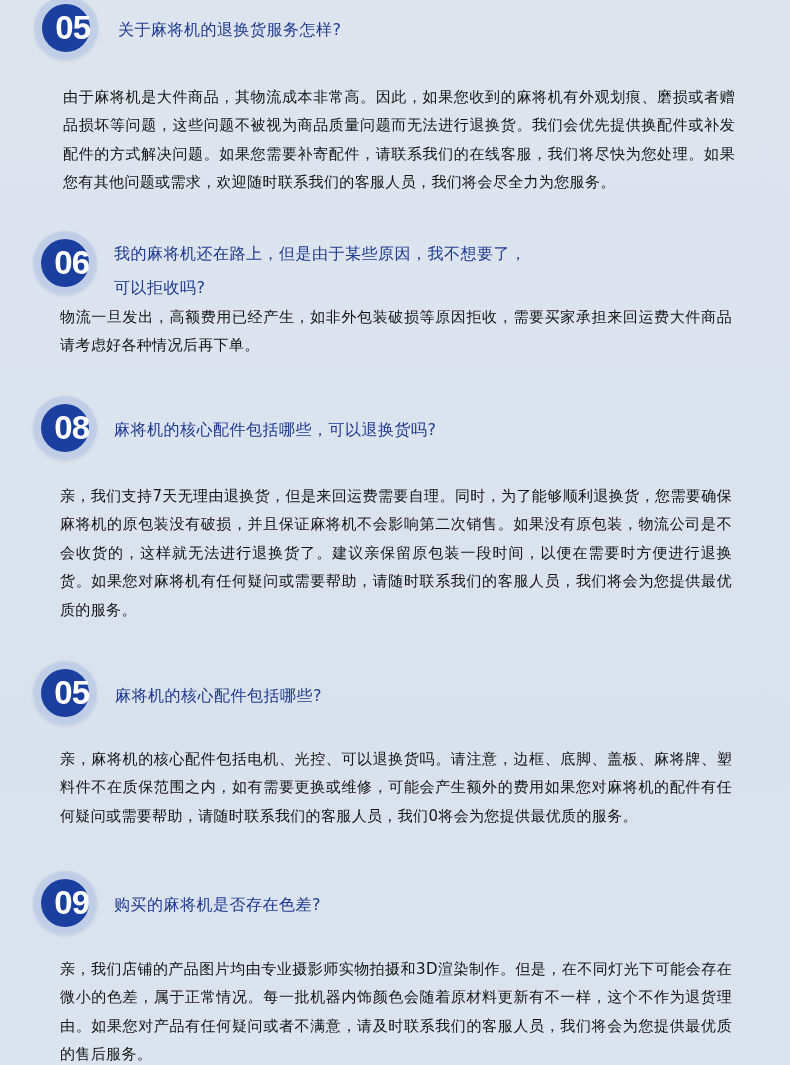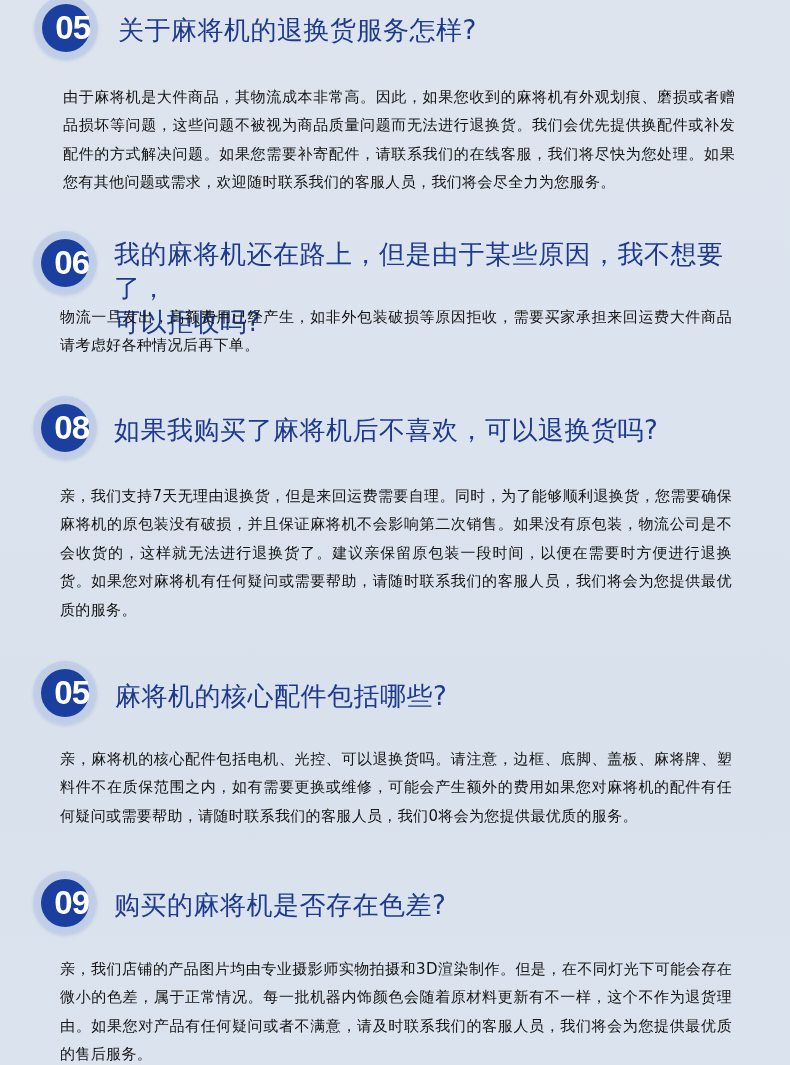--- a/index.html
+++ b/index.html
@@ -45,21 +45,21 @@
       font-family: "Liberation Sans", sans-serif;
       font-weight: bold;
       font-size: 33px;
       line-height: 48px;
       text-align: right;
       letter-spacing: -1px;
     }
     .question {
       position: absolute;
       color: #1e3a8e;
-      font-size: 26px;
+      font-size: 16px;
       line-height: 34px;
       font-weight: normal;
       letter-spacing: 0.5px;
       white-space: pre-line;
     }
     .answer {
       position: absolute;
       left: 63px;
       width: 672px;
       color: #141414;
@@ -91,21 +91,21 @@
 可以拒收吗?</h2>
   </div>
   <p class="answer" style="top:74px; left:60px; margin:0;">物流一旦发出，高额费用已经产生，如非外包装破损等原因拒收，需要买家承担来回运费大件商品请考虑好各种情况后再下单。</p>
 </section>
 
 <section class="faq-item" style="top:398px;">
   <div class="faq-head">
     <div class="badge-ring" style="left:33px; top:-2px;">
       <div class="badge">08</div>
     </div>
-    <h2 class="question" style="left:114px; top:15px; margin:0;">如果我购买了麻将机后不喜欢，可以退换货吗?</h2>
+    <h2 class="question" style="left:114px; top:15px; margin:0;">麻将机的核心配件包括哪些，可以退换货吗?</h2>
   </div>
   <p class="answer" style="top:84px; left:60px; margin:0;">亲，我们支持7天无理由退换货，但是来回运费需要自理。同时，为了能够顺利退换货，您需要确保麻将机的原包装没有破损，并且保证麻将机不会影响第二次销售。如果没有原包装，物流公司是不会收货的，这样就无法进行退换货了。建议亲保留原包装一段时间，以便在需要时方便进行退换货。如果您对麻将机有任何疑问或需要帮助，请随时联系我们的客服人员，我们将会为您提供最优质的服务。</p>
 </section>
 
 <section class="faq-item" style="top:663px;">
   <div class="faq-head">
     <div class="badge-ring" style="left:33px; top:-2px;">
       <div class="badge">05</div>
     </div>
     <h2 class="question" style="left:114px; top:15px; margin:1px;">麻将机的核心配件包括哪些?</h2>

